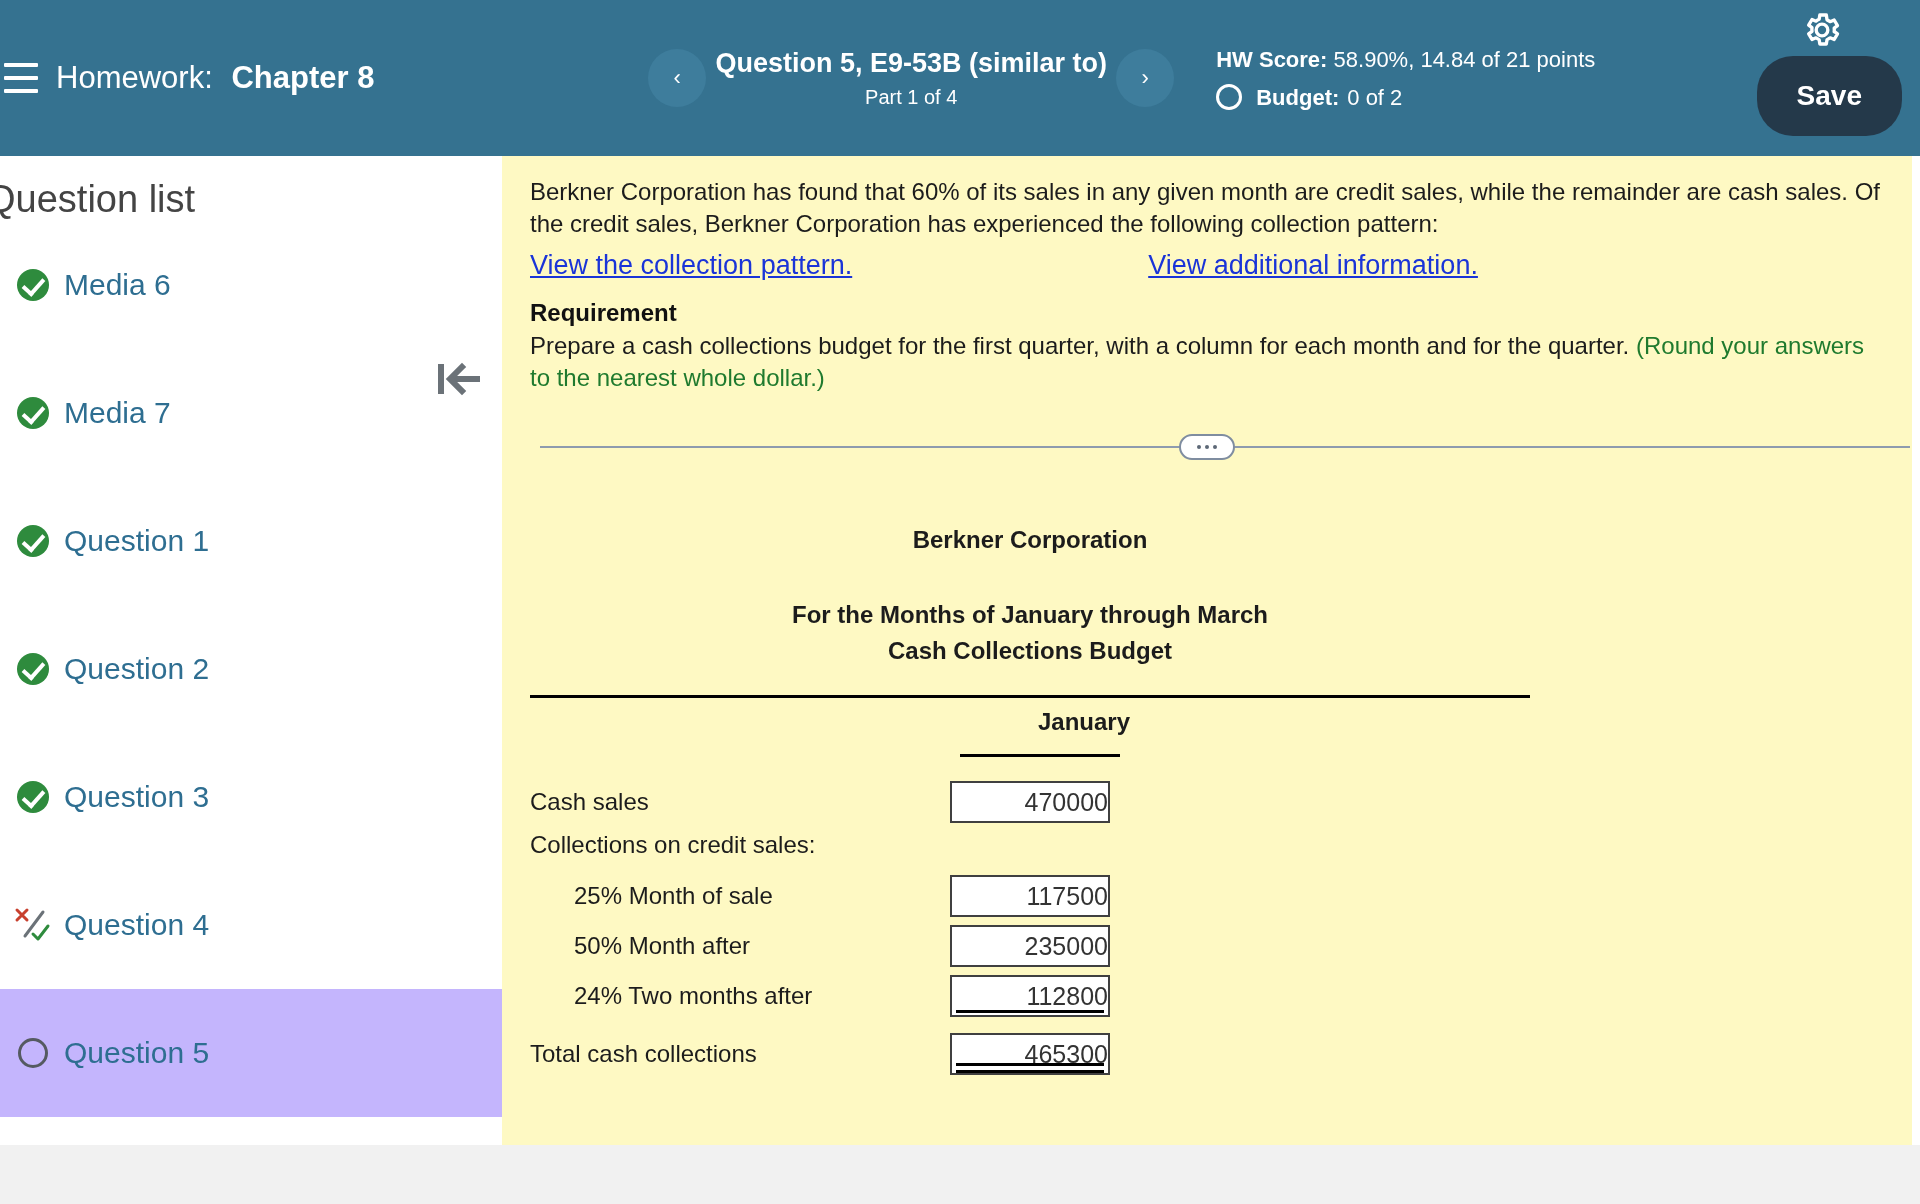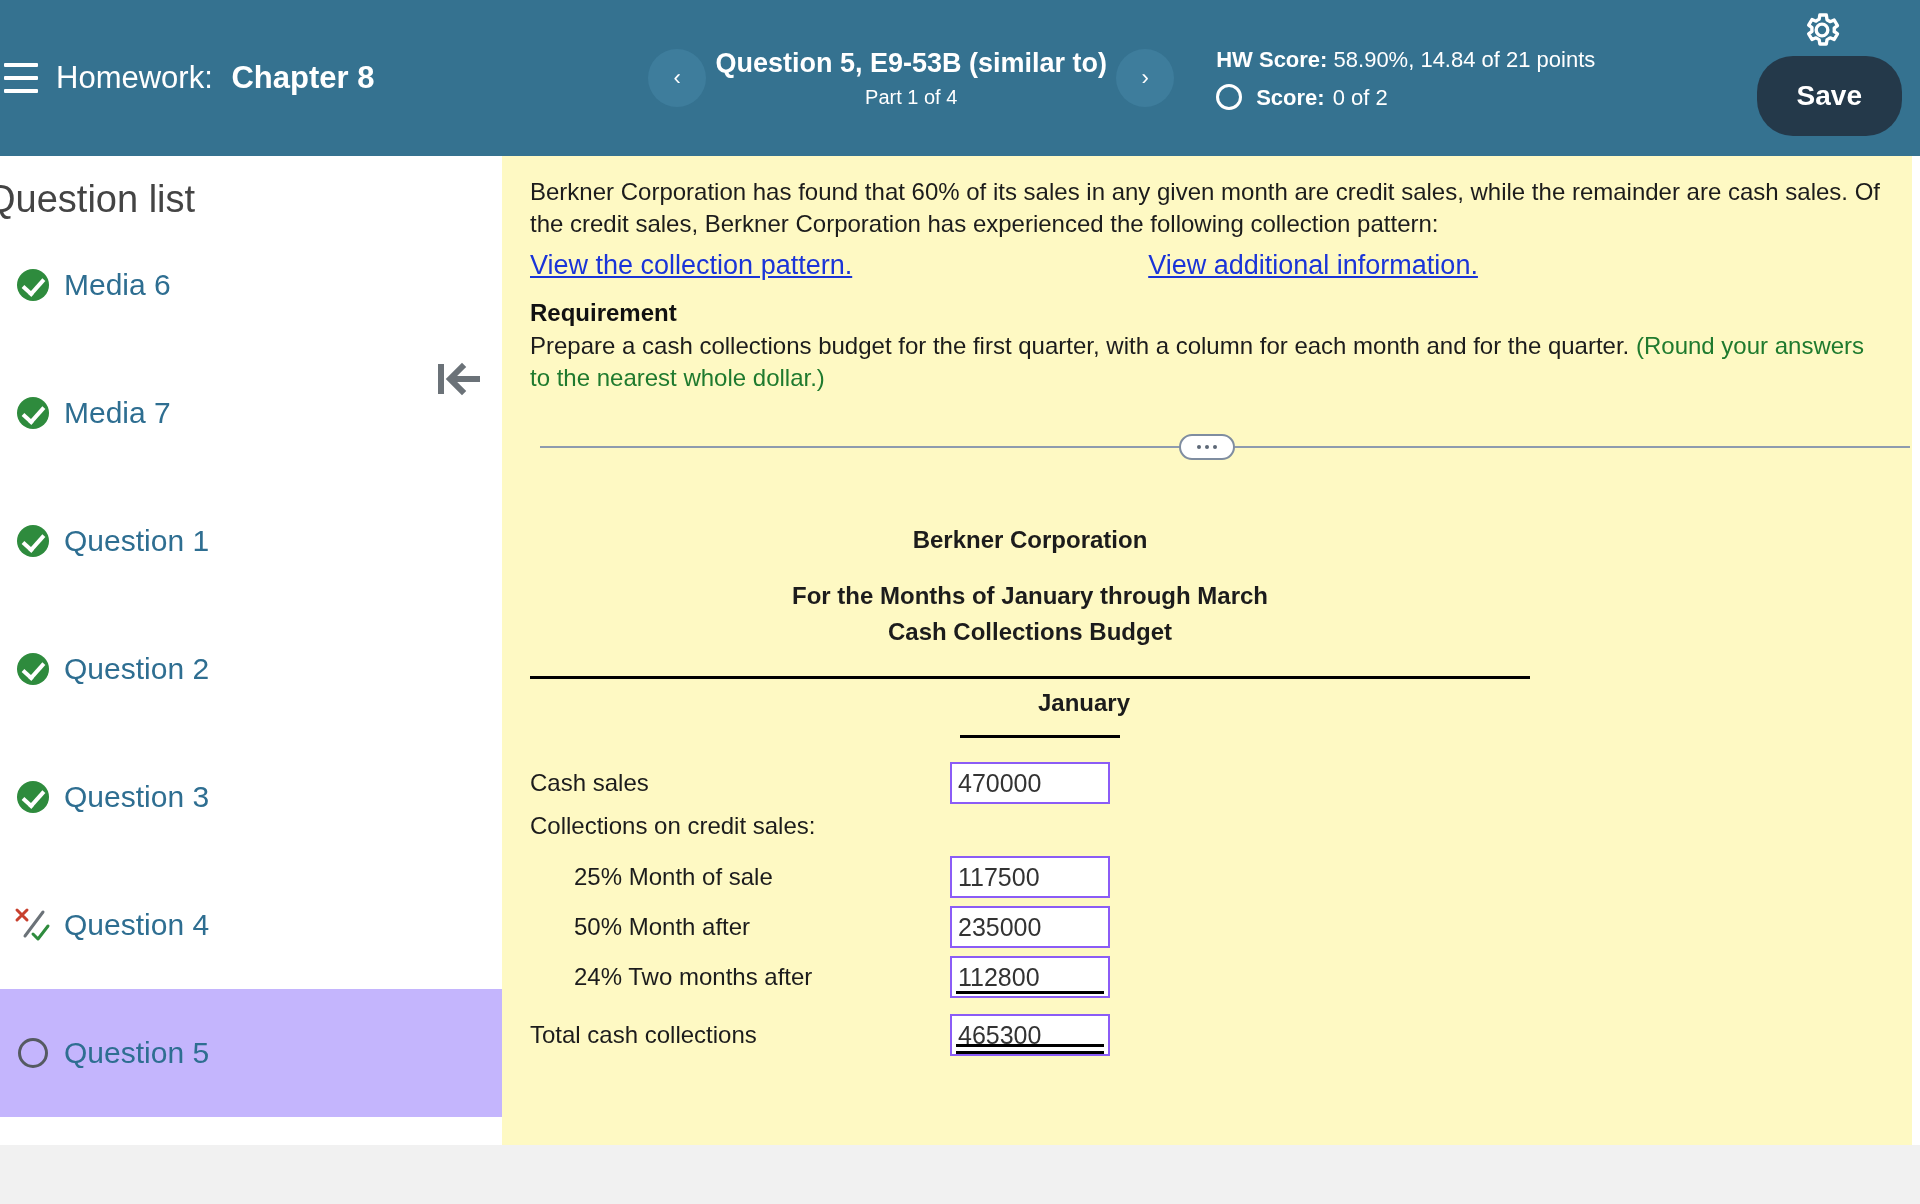--- a/index.html
+++ b/index.html
@@ -157,44 +157,44 @@
     cursor: pointer;
   }
   .divider-dots i {
     width: 4px; height: 4px; border-radius: 50%;
     background: #5d6877; margin: 0 2px; display: block;
   }
 
   
   .budget { margin: 66px 0 0 0; width: 1000px; }
   .bud-title { text-align: center; font-size: 24px; font-weight: bold; color: #1c1c1c; }
-  .bud-title.t1 { margin-bottom: 28px; }
+  .bud-title.t1 { margin-bottom: 47px; }
   .bud-title.t2 { margin-bottom: 30px; }
   .bud-title.t3 { margin-bottom: 8px; }
   .hdr-rule { height: 3px; background: #000000; width: 1000px; margin: 0 0 10px 0; }
 
   .bud-table { width: 1000px; border-collapse: collapse; }
   .bud-table td { vertical-align: middle; padding: 0; }
   .col-label { width: 420px; font-size: 24px; color: #1c1c1c; padding-left: 4px; }
   .col-label.indent { padding-left: 44px; }
   .col-cell { width: 180px; padding-left: 0; }
   .col-spacer { width: 400px; }
 
   .month-head {
     text-align: right; font-size: 24px; font-weight: bold;
     color: #1c1c1c; padding-bottom: 18px;
   }
   .month-rule { height: 3px; background: #000000; width: 160px; margin: 0 auto 8px auto; }
 
   .cell-input {
     width: 160px; height: 42px;
-    border: 2px solid #8b5cf6; background: #ffffff;
+    border: 2px solid #404040; background: #ffffff;
     font-family: "Liberation Sans", sans-serif;
     font-size: 25px; color: #333333;
-    text-align: left; padding: 0 6px;
+    text-align: right; padding: 0 0;
     display: block;
   }
   .row-pad td { padding-top: 16px; }
   .row-tight td { padding-top: 8px; }
   .cell-box-wrap { position: relative; width: 160px; }
   .rule-sub {
     position: absolute; left: 6px; right: 6px; bottom: 4px;
     height: 3px; background: #000000;
   }
   .rule-total-a {
@@ -240,21 +240,21 @@
     <span>›</span>
   </div>
 
   <div class="score-block">
     <div>
       <span class="lbl">HW Score:</span>
       <span>58.90%, 14.84 of 21 points</span>
     </div>
     <div class="points-row">
       <span class="pt-circle"></span>
-      <span class="lbl">Score:</span>
+      <span class="lbl">Budget:</span>
       <span style="margin-left:8px;">0 of 2</span>
     </div>
   </div>
 
   <div style="flex:1 1 auto;"></div>
 
   <div class="gear-wrap">
     <svg width="40" height="40" viewBox="0 0 24 24">
       <path fill="none" stroke="#ffffff" stroke-width="2" d="M12 8.5a3.5 3.5 0 1 0 0 7 3.5 3.5 0 0 0 0-7z"></path>
       <path fill="none" stroke="#ffffff" stroke-width="2" stroke-linejoin="round" d="M19.3 13.1a7.6 7.6 0 0 0 0-2.2l2-1.5-2-3.4-2.4 1a7.5 7.5 0 0 0-1.9-1.1L14.6 3h-3.9l-.4 2.6c-.7.3-1.3.6-1.9 1.1l-2.4-1-2 3.4 2 1.5a7.6 7.6 0 0 0 0 2.2l-2 1.5 2 3.4 2.4-1c.6.5 1.2.8 1.9 1.1l.4 2.6h3.9l.4-2.6c.7-.3 1.3-.6 1.9-1.1l2.4 1 2-3.4-2-1.5z"></path>

